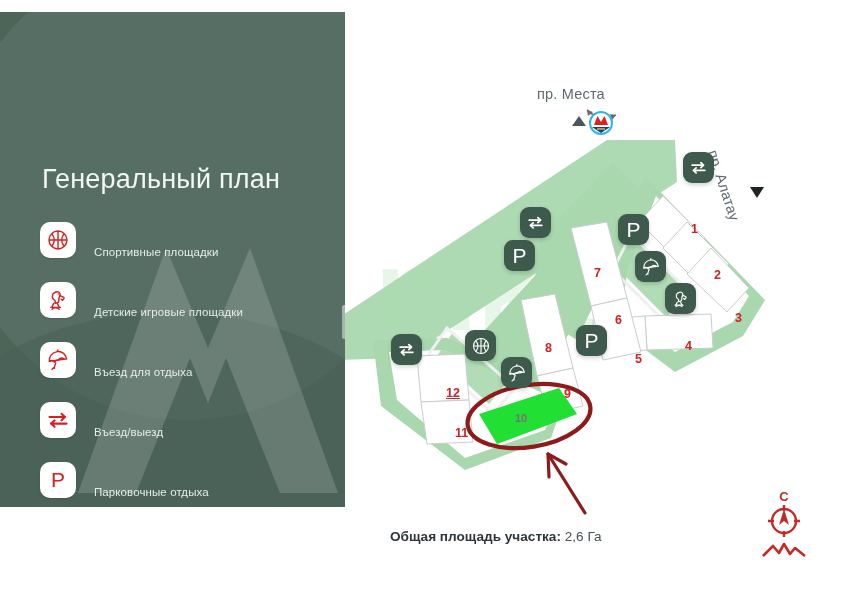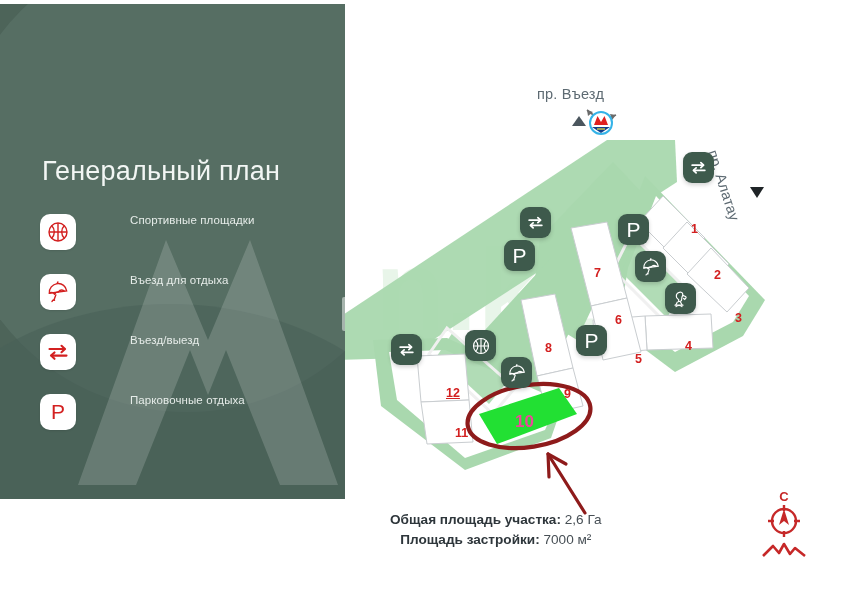--- a/index.html
+++ b/index.html
@@ -7,21 +7,21 @@
     width:842px;height:595px;
     background:#ffffff;
     font-family:"Liberation Sans", sans-serif;
     overflow:hidden;
     position:relative;
   }
   .root{position:relative;width:842px;height:595px;overflow:hidden;}
 
   
   .sidebar{
-    position:absolute;left:0;top:4px;width:345px;height:495px;
+    position:absolute;left:0;top:12px;width:345px;height:495px;
     background:#4d6459;
     overflow:hidden;
   }
   .sb-circle{
     position:absolute;left:-48px;top:-62px;width:470px;height:470px;
     border-radius:50%;
     background:#5a7267;
     opacity:.75;
   }
   .sb-circle2{
@@ -38,22 +38,22 @@
 
   .sb-title{
     position:absolute;left:42px;top:133px;width:260px;
     color:#f2f6f4;
     font-size:27px;line-height:33px;font-weight:400;
     letter-spacing:.2px;
   }
 
   .legend{position:absolute;left:40px;top:210px;width:280px;}
   .legend-item{
-    position:relative;display:flex;align-items:flex-start;
-    height:36px;margin-bottom:24px;gap:36px;
+    position:relative;display:flex;align-items:flex-end;
+    height:36px;margin-bottom:24px;
   }
   .legend-ico{
     width:36px;height:36px;border-radius:10px;background:#ffffff;
     display:flex;align-items:center;justify-content:center;
     flex:0 0 36px;
     box-shadow:0 1px 2px rgba(0,0,0,.10);
   }
   .legend-ico svg{display:block;}
   .legend-label{
     margin-left:18px;color:#e6ece9;font-size:11.5px;letter-spacing:.1px;
@@ -86,40 +86,40 @@
     position:absolute;left:192px;top:86px;
     color:#5d6a72;font-size:14.5px;letter-spacing:.2px;white-space:nowrap;
   }
   .street-alatau{
     position:absolute;left:375px;top:148px;
     color:#5d6a72;font-size:14.5px;letter-spacing:.2px;white-space:nowrap;
     transform:rotate(72deg);transform-origin:left top;
   }
 
   .area-text{
-    position:absolute;left:45px;top:510px;
-    font-size:13.6px;line-height:20px;color:#474f55;white-space:nowrap;text-align:center;
+    position:absolute;left:45px;top:527px;
+    font-size:13.6px;line-height:20px;color:#474f55;white-space:nowrap;
   }
   .area-text .k{font-weight:700;color:#2e363b;}
 
   .mapmark{
     position:absolute;
     width:31px;height:31px;border-radius:9px;
     background:#3e5a4c;
     display:flex;align-items:center;justify-content:center;
     box-shadow:0 2px 4px rgba(0,0,0,.18);
   }
   .mapmark svg{display:block;}
   .mapmark .pglyph{color:#ffffff;font-size:21px;line-height:1;font-weight:400;}
 
   .bnum{
     position:absolute;color:#d32020;font-size:12.5px;font-weight:700;
     white-space:nowrap;
   }
-  .bnum.hl{color:#ec4899;font-size:17px;}
+  .bnum.hl{color:#737373;font-size:11px;}
 
   .metro{position:absolute;left:239px;top:104px;width:34px;height:34px;}
 </style>
 </head>
 <body>
 
 <div class="root">
 
   <aside class="sidebar">
     <div class="sb-circle"></div>
@@ -139,20 +139,34 @@
         <span class="legend-ico">
           <svg width="24" height="24" viewBox="0 0 24 24" fill="none" stroke="#d32020" stroke-width="1.4">
             <circle cx="12" cy="12" r="9"></circle>
             <path d="M12 3v18M3 12h18"></path>
             <path d="M5.6 5.6c3.6 3.6 3.6 9.2 0 12.8M18.4 5.6c-3.6 3.6-3.6 9.2 0 12.8"></path>
           </svg>
         </span>
         <span class="legend-label">Спортивные площадки</span>
       </div>
 
+      <div class="legend-item">
+        <span class="legend-ico">
+          <svg width="24" height="24" viewBox="0 0 24 24" fill="none" stroke="#d32020" stroke-width="1.4" stroke-linecap="round">
+            <path d="M9.6 4.2c1.6-.9 3.6-.3 4.3 1.3.3.7.3 1.4.1 2.1l3.4 1.5c.7.3.9 1.2.4 1.8l-1.3 1.5-1.4-1.1"></path>
+            <path d="M14 7.6c-1 1.6-1.2 3.3-1.2 4.8 0 1.6-.9 2.6-2.4 2.6H9"></path>
+            <path d="M9.6 4.2c-1.9.5-3.2 2.2-3.2 4.2 0 1.3.5 2.4 1.4 3.2l1.4 1.2v2.4"></path>
+            <circle cx="12.3" cy="6" r=".7" fill="#d32020" stroke="none"></circle>
+            <path d="M7.6 15.6l-1.6 3.3M11.4 15.6l1.7 3.3"></path>
+            <path d="M4.8 19.4h9.6"></path>
+            <path d="M6 21.2c1-.9 2.4-1.4 3.6-1.4s2.6.5 3.6 1.4"></path>
+          </svg>
+        </span>
+        <span class="legend-label">Детские игровые площадки</span>
+      </div>
 
       <div class="legend-item">
         <span class="legend-ico">
           <svg width="24" height="24" viewBox="0 0 24 24" fill="none" stroke="#d32020" stroke-width="1.4" stroke-linecap="round">
             <path d="M3.4 13.2c-.6-4.6 3-9 7.8-9.6 4.8-.6 9 2.8 9.5 7.4z"></path>
             <path d="M3.4 13.2c2.2-1.1 4.2-.5 5.2 1.1M12.3 11.9c1.5-1.9 3.9-2.3 5.8-1M8.6 14.3c1-1.9 2.4-2.5 3.7-2.4"></path>
             <path d="M11.2 3.6l.6-1.6"></path>
             <path d="M9.8 14.9l-1.9 5.4"></path>
             <path d="M6 21.6c.4-1.1 1.5-1.7 2.5-1.4"></path>
           </svg>
@@ -279,21 +293,21 @@
         <path d="M3 6 l1 6 l5 -4 z" fill="#6b6b6b"></path>
         <path d="M17 17 L32 11" stroke="#6b6b6b" stroke-width="1.6"></path>
         <path d="M32 11 l-6 -1 l2 6 z" fill="#6b6b6b"></path>
         <circle cx="17" cy="19" r="11" fill="#ffffff" stroke="#35b3e8" stroke-width="2"></circle>
         <path d="M10 21 l3.5 -9 l3.5 6 l3.5 -6 l3.5 9 z" fill="#e02020"></path>
         <path d="M8 23 h18 l-9 6 z" fill="#123f8c"></path>
         <path d="M13 25 h8" stroke="#f2e03a" stroke-width="1.2"></path>
       </svg>
     </div>
 
-    <div class="street-abaya">пр. Въезд</div>
+    <div class="street-abaya">пр. Места</div>
     <div class="street-alatau">пр. Алатау</div>
 
     <div id="bnum-host">
         <div class="bnum" style="left: 346px; top: 222px;">1</div>
         <div class="bnum" style="left: 369px; top: 268px;">2</div>
         <div class="bnum" style="left: 390px; top: 311px;">3</div>
         <div class="bnum" style="left: 340px; top: 339px;">4</div>
         <div class="bnum" style="left: 290px; top: 352px;">5</div>
         <div class="bnum" style="left: 270px; top: 313px;">6</div>
         <div class="bnum" style="left: 249px; top: 266px;">7</div>
@@ -373,20 +387,16 @@
             <path d="M6 21.2c1-.9 2.4-1.4 3.6-1.4s2.6.5 3.6 1.4"></path>
           </svg>
         </div>
       </div>
 
     <div class="area-text">
       <div>
         <span class="k">Общая площадь участка:</span>
         <span>2,6 Га</span>
       </div>
-      <div>
-        <span class="k">Площадь застройки:</span>
-        <span>7000 м²</span>
-      </div>
     </div>
 
   </section>
 </div>
 
 </body></html>

